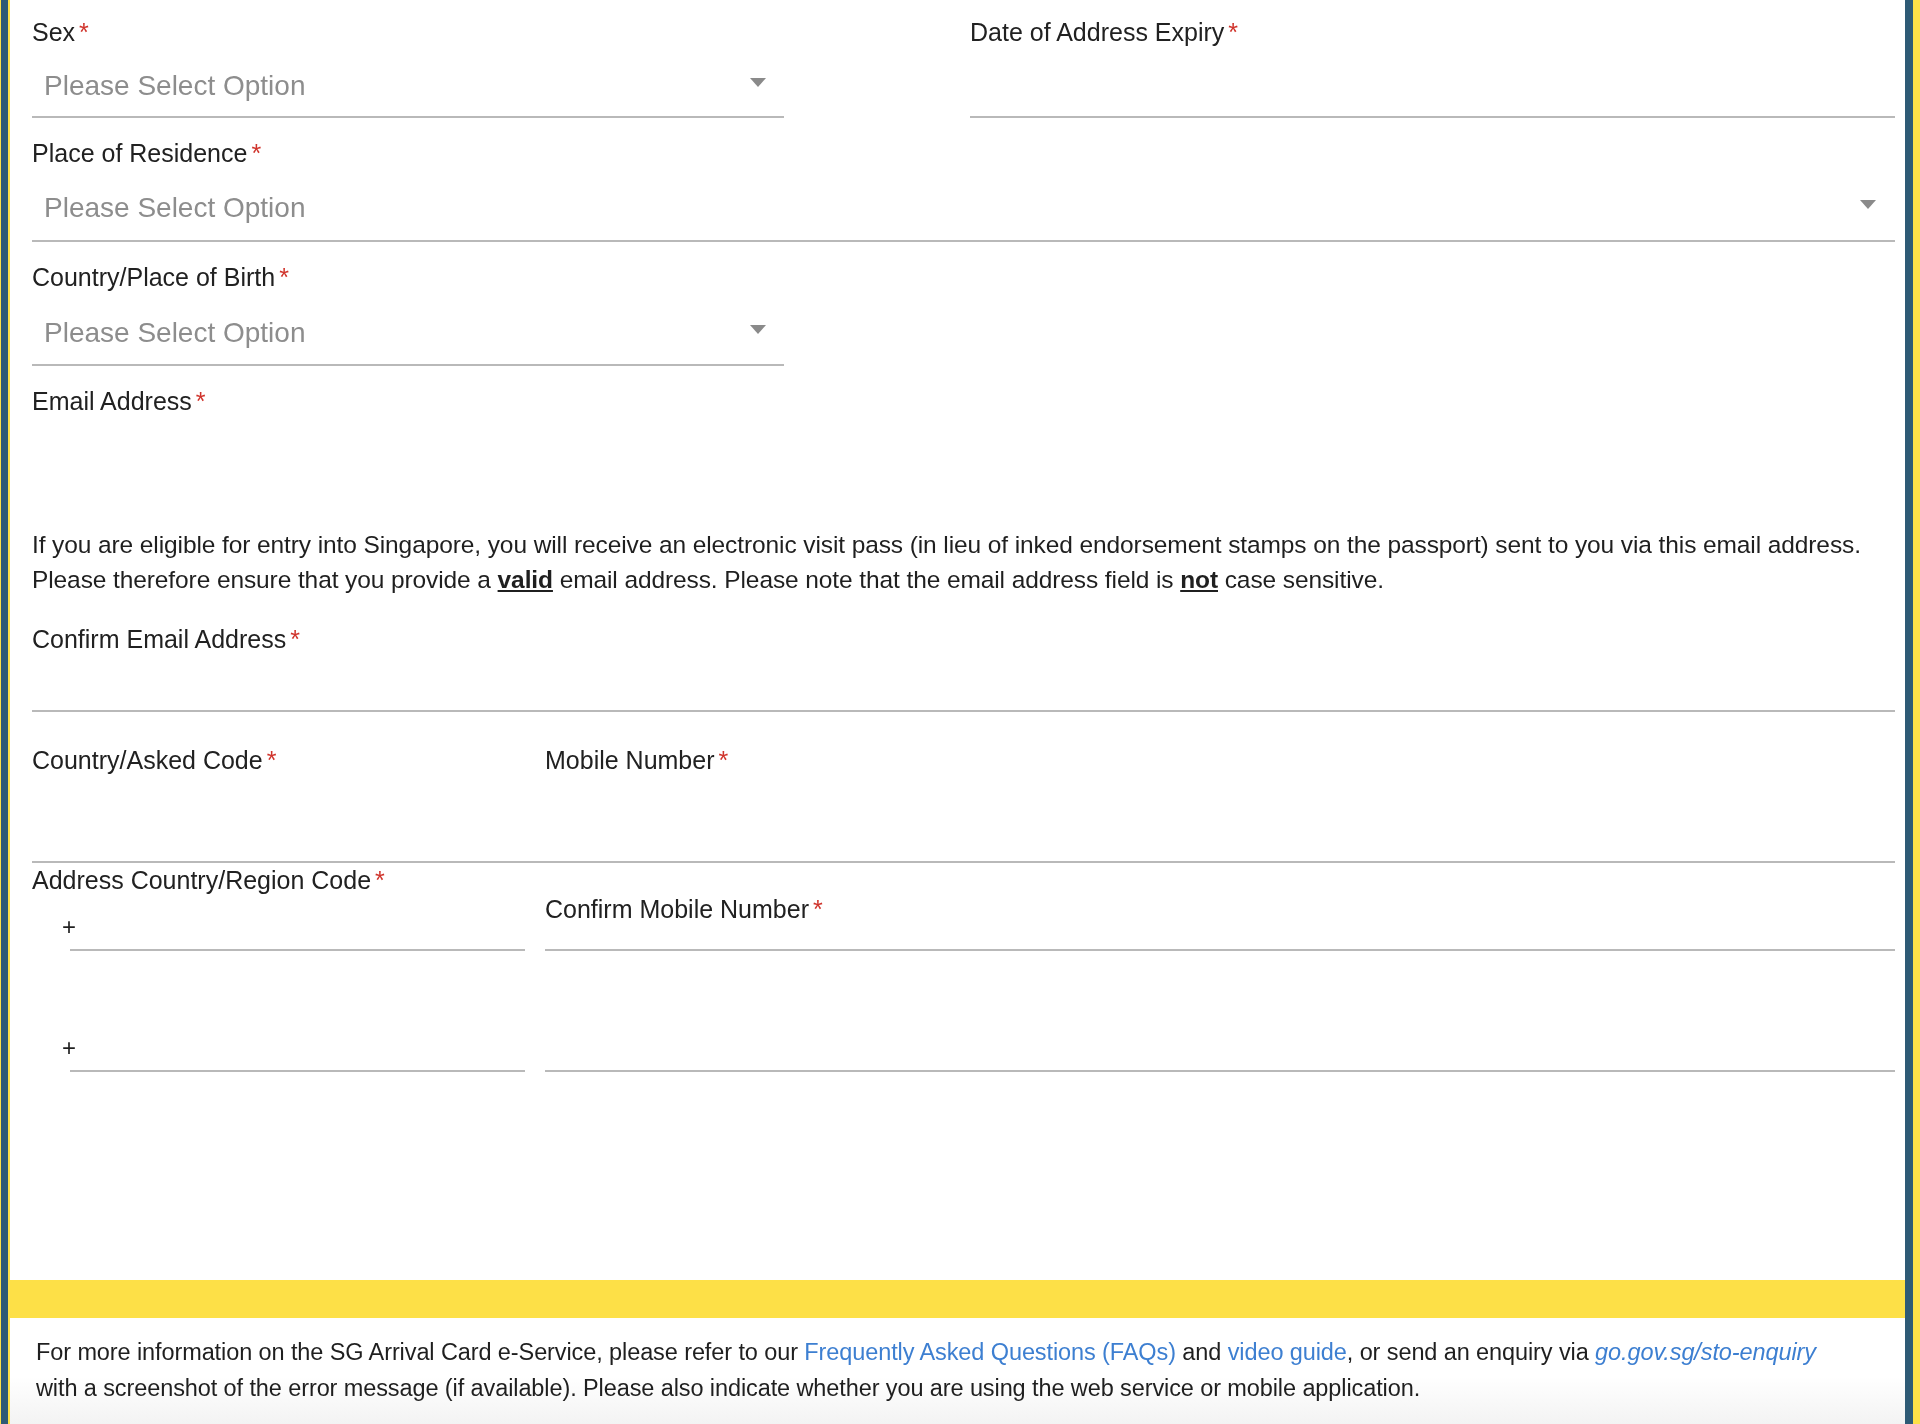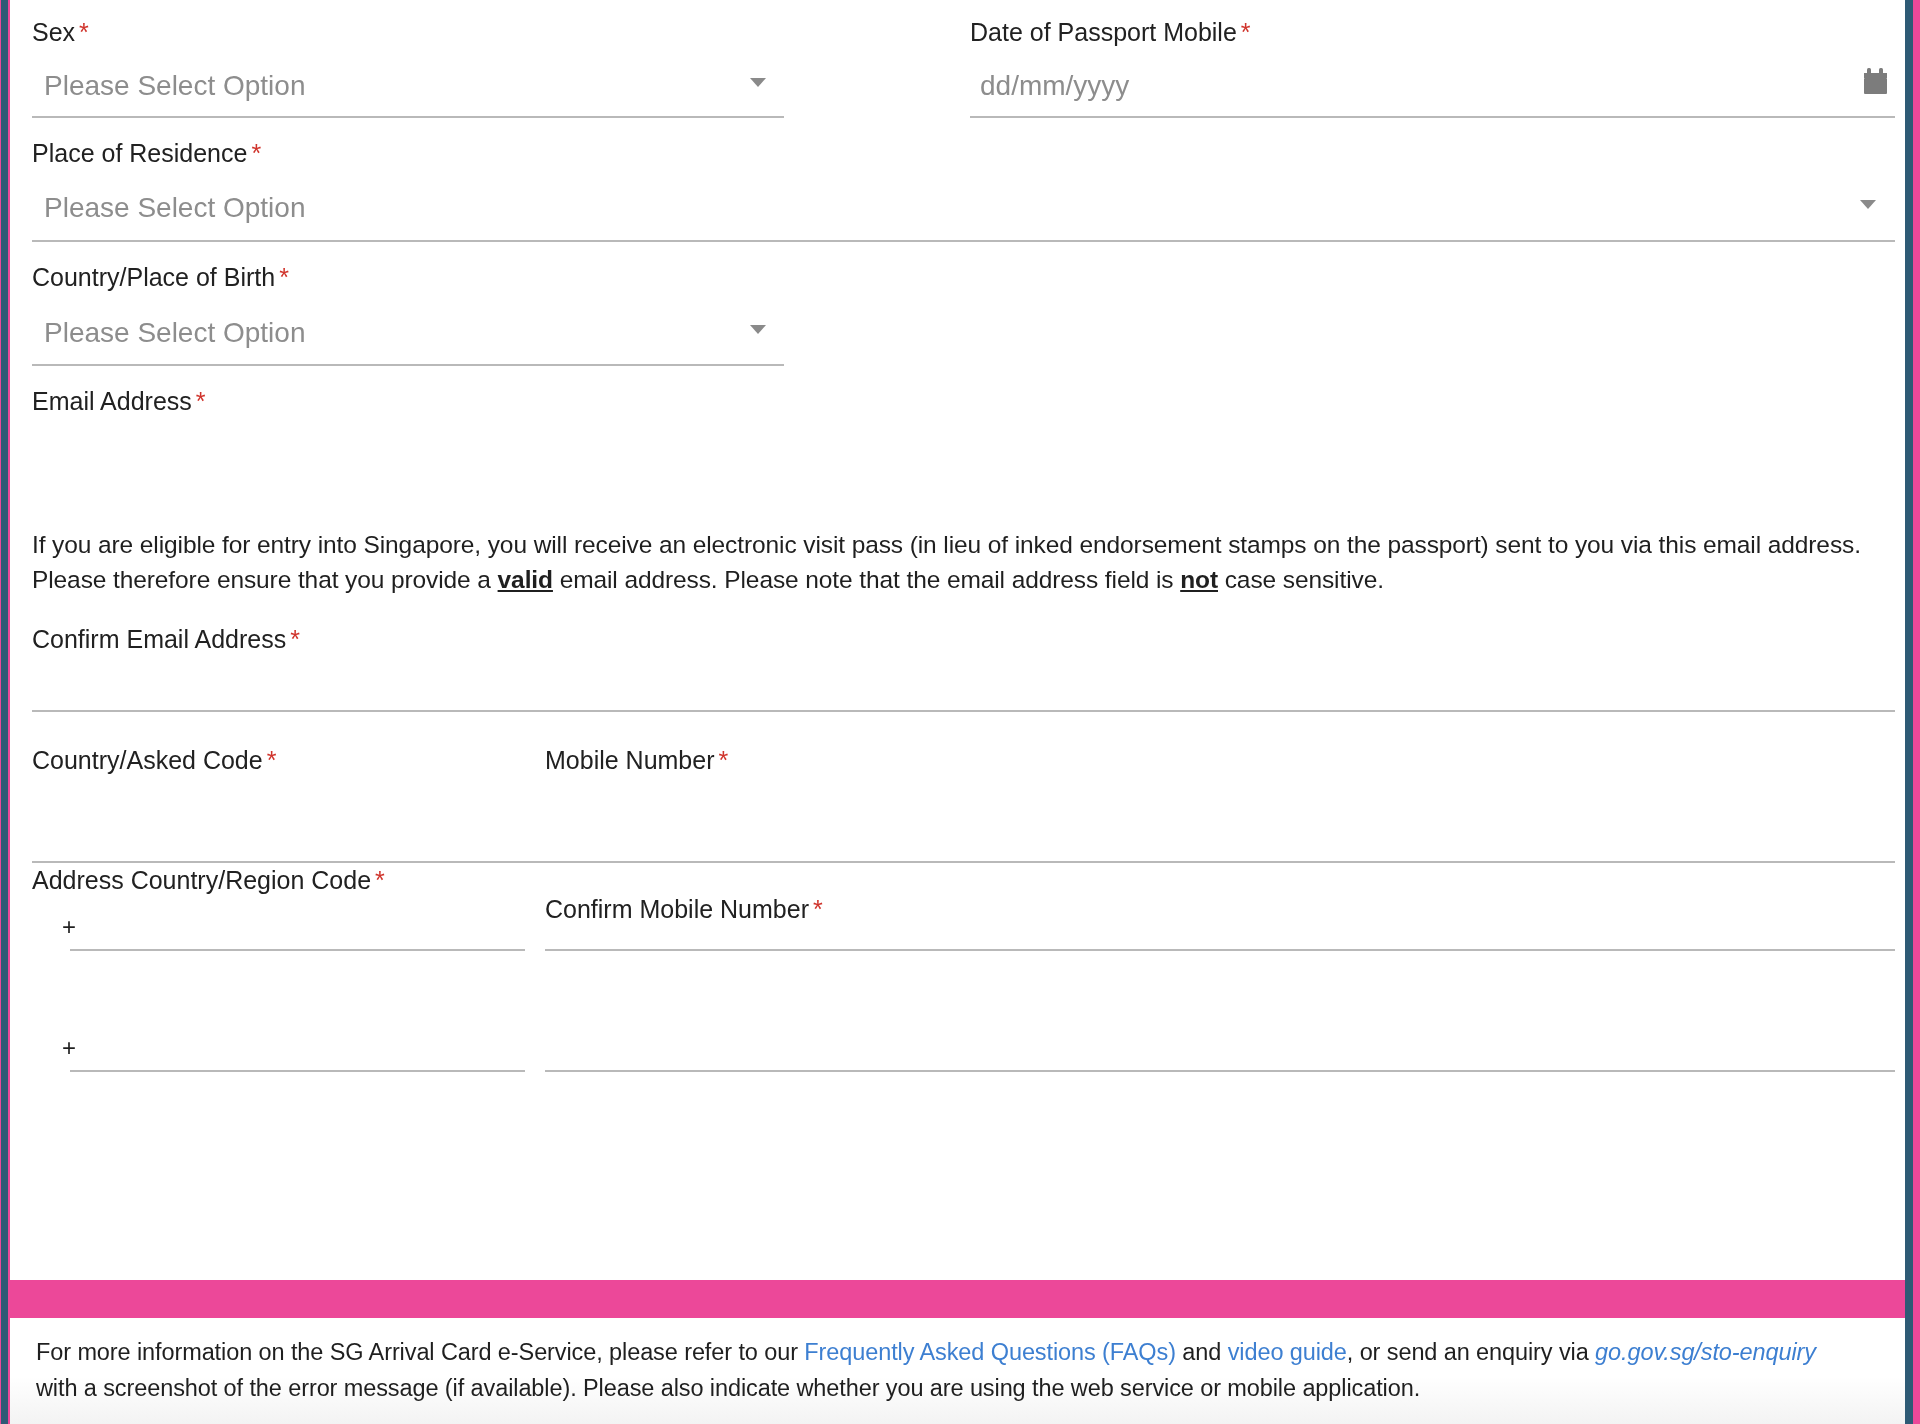--- a/index.html
+++ b/index.html
@@ -7,21 +7,21 @@
     margin: 0; padding: 0;
     width: 1920px; height: 1424px;
     background: #ffffff;
     font-family: "Liberation Sans", sans-serif;
   }
 
   
   .page {
     position: relative;
     width: 1920px; height: 1424px;
-    background: #ec4899;
+    background: #fde047;
     overflow: hidden;
   }
   .rail {
     position: absolute; top: 0; bottom: 0;
     width: 7px;
     background: #2e5a75;
   }
   .rail-left  { left: 1px; }
   .rail-right { left: 1905px; width: 8px; }
 
@@ -135,32 +135,21 @@
     <div class="field-label" style="position:absolute;left:22px;top:20px;">
       <span>Sex</span><span class="req">*</span>
     </div>
     <div style="position:absolute;left:22px;top:58px;width:752px;height:48px;cursor:pointer;">
       <span class="placeholder" style="position:absolute;left:12px;top:14px;">Please Select Option</span>
       <span class="caret" style="right:18px;top:20px;"></span>
     </div>
     <div class="underline" style="left:22px;top:116px;width:752px;"></div>
 
     <div class="field-label" style="position:absolute;left:960px;top:20px;">
-      <span>Date of Passport Mobile</span><span class="req">*</span>
-    </div>
-    <div style="position:absolute;left:960px;top:58px;width:925px;height:48px;">
-      <span class="placeholder" style="position:absolute;left:10px;top:14px;">dd/mm/yyyy</span>
-      <span class="cal-icon" style="right:6px;top:10px;">
-        <svg width="26" height="28" viewBox="0 0 26 28" aria-hidden="true">
-          <rect x="4" y="0" width="4" height="7" rx="1.5" fill="#7c7c7c"></rect>
-          <rect x="16" y="0" width="4" height="7" rx="1.5" fill="#7c7c7c"></rect>
-          <rect x="1" y="5" width="23" height="5" fill="#7c7c7c"></rect>
-          <rect x="1" y="10" width="23" height="16" rx="1" fill="#7c7c7c"></rect>
-        </svg>
-      </span>
+      <span>Date of Address Expiry</span><span class="req">*</span>
     </div>
     <div class="underline" style="left:960px;top:116px;width:925px;"></div>
 
     <div class="field-label" style="position:absolute;left:22px;top:141px;">
       <span>Place of Residence</span><span class="req">*</span>
     </div>
     <div style="position:absolute;left:22px;top:180px;width:1863px;height:48px;cursor:pointer;">
       <span class="placeholder" style="position:absolute;left:12px;top:14px;">Please Select Option</span>
       <span class="caret" style="right:19px;top:20px;"></span>
     </div>

